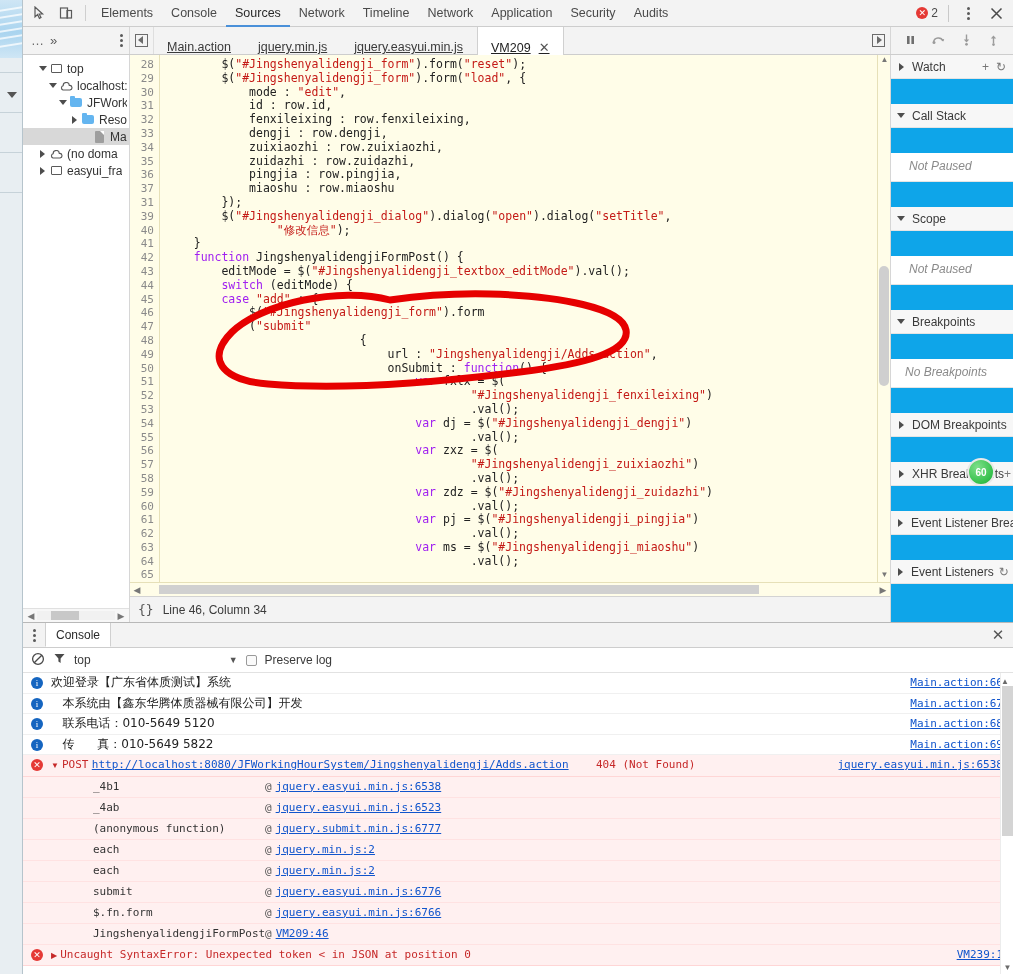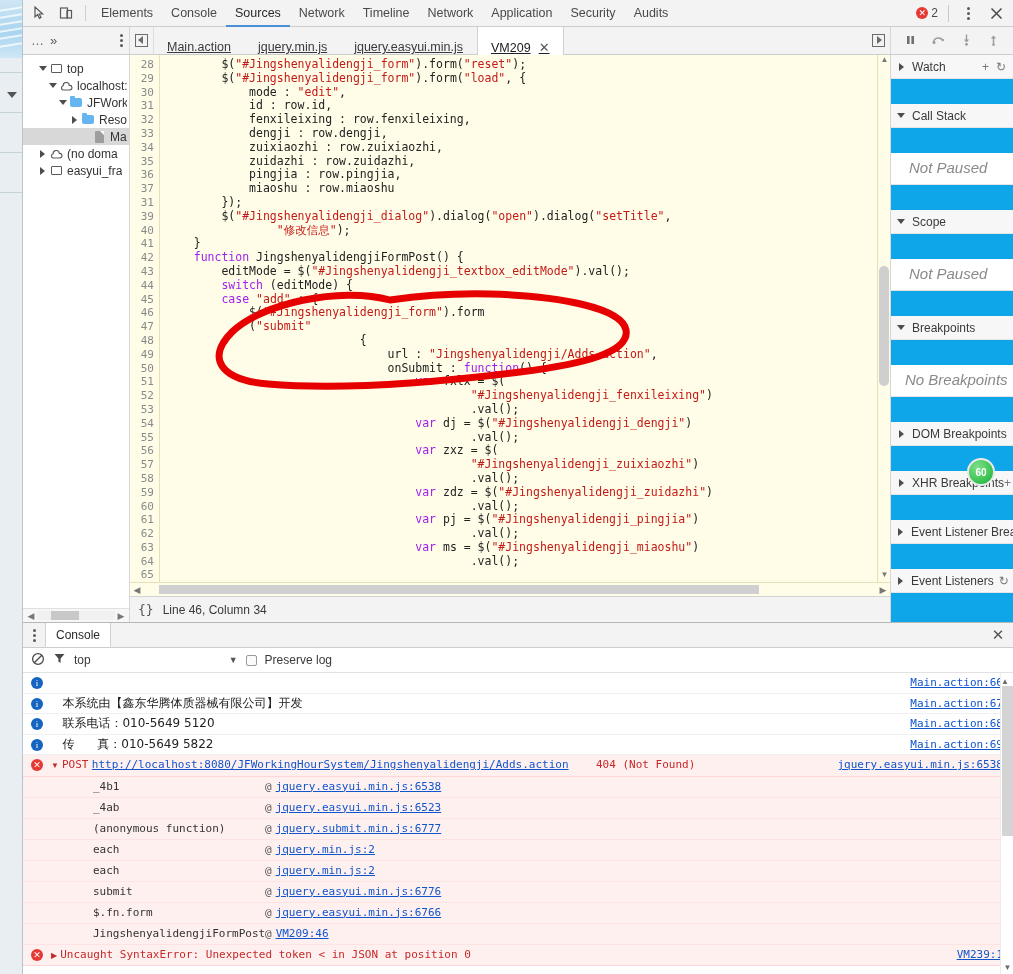--- a/index.html
+++ b/index.html
@@ -230,21 +230,21 @@
   }
   .sec-head {
     height: 24px; display: flex; align-items: center; gap: 5px;
     padding: 0 4px; border-bottom: 1px solid #e4e4e4; color: #3a3a3a;
     background: #f7f7f7; white-space: nowrap;
   }
   .sec-head .tw { width: 12px; }
   .sec-head .hicons { margin-left: auto; display: flex; gap: 7px; color: #777; padding-right: 3px;}
   .sec-body {
     padding: 6px 0 8px 18px; font-style: italic; color: #8a8a8a;
-    font-size: 15px; border-bottom: 1px solid #e4e4e4; background: #fff;
+    font-size: 12px; border-bottom: 1px solid #e4e4e4; background: #fff;
   }
   .plus-abs { position: relative; }
 
   
   .fps {
     position: absolute; right: 2px; top: 458px; width: 28px; height: 28px;
     border-radius: 50%; background: radial-gradient(circle at 35% 30%, #7ee08a, #35c04b 70%, #1e9e36 100%);
     border: 2px solid #e9e9e9; display: flex; align-items: center;
     justify-content: center; color: #fff; font-size: 10px; font-weight: bold;
     overflow: hidden;
@@ -687,20 +687,21 @@
         <span class="fb-ctx">top</span>
         <span class="fb-caret">▼</span>
         <span class="chk"></span>
         <span class="fb-label">Preserve log</span>
       </div>
 
       <div class="console-body">
 
         <div class="cline">
           <span class="ic-info">i</span>
+          <span class="cmsg cn">欢迎登录【广东省体质测试】系统</span>
           <span class="csrc">Main.action:66</span>
         </div>
 
         <div class="cline">
           <span class="ic-info">i</span>
           <span class="cmsg cn">   本系统由【鑫东华腾体质器械有限公司】开发</span>
           <span class="csrc">Main.action:67</span>
         </div>
 
         <div class="cline">

